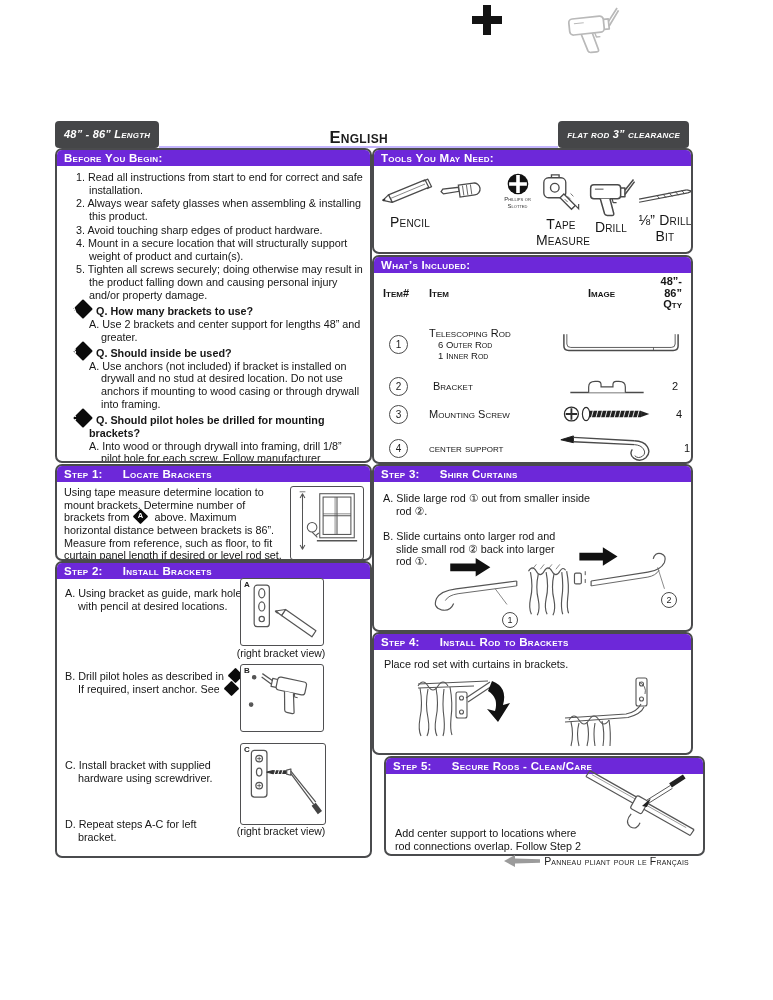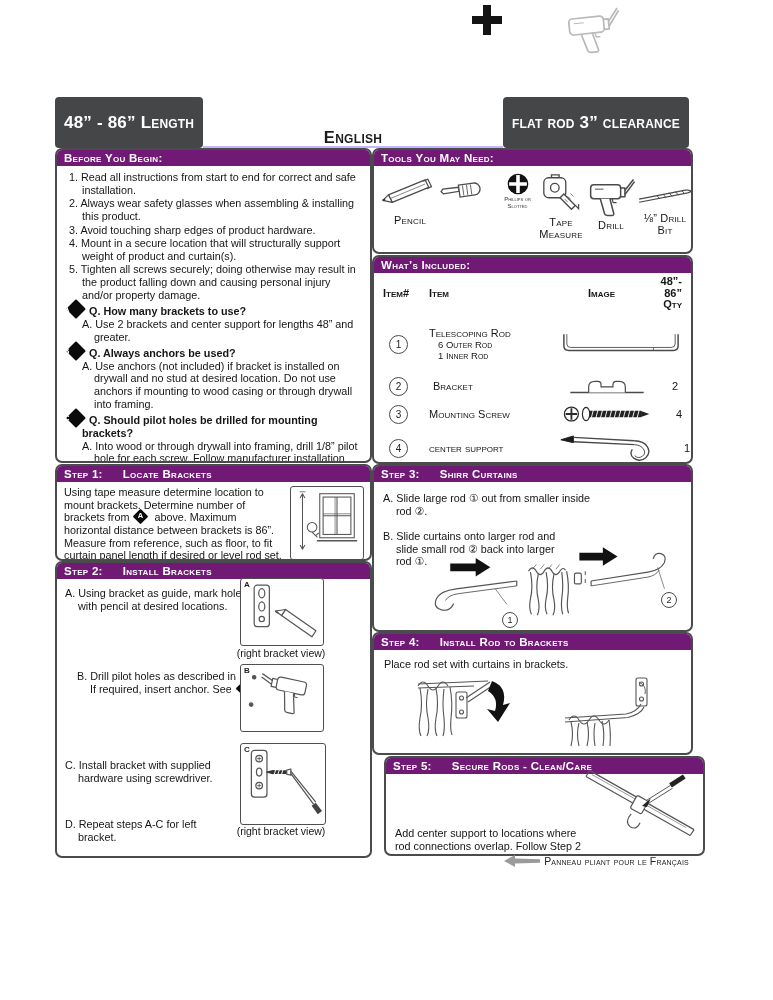--- a/index.html
+++ b/index.html
@@ -3,47 +3,47 @@
 <meta charset="utf-8">
 <style>
   html,body{margin:0;padding:0;background:#fff;}
   .page{position:relative;width:773px;height:1000px;background:#fff;overflow:hidden;
         font-family:"Liberation Sans","DejaVu Sans",sans-serif;color:#161616;}
   
   .top-cross{position:absolute;left:472px;top:5px;}
   .top-drill{position:absolute;left:552px;top:2px;transform:rotate(-6deg);}
   
   .hdr{position:absolute;left:55px;top:127px;width:634px;height:21px;display:flex;align-items:flex-end;}
-  .hdr-box{background:#454648;color:#fff;font-weight:bold;font-variant:small-caps;font-size:17px;
-           line-height:19px;height:19px;padding:16px 9px;border-radius:4px;letter-spacing:.2px;white-space:nowrap;}
+  .hdr-box{background:#454648;color:#fff;font-weight:bold;font-variant:small-caps;font-size:11px;
+           line-height:19px;height:19px;padding:4px 9px;border-radius:4px;letter-spacing:.2px;white-space:nowrap;font-style:italic;}
   .hdr-mid{flex:1;height:19px;border-bottom:2px solid #c4b5fd;display:flex;align-items:flex-end;justify-content:center;}
   .hdr-mid span{font-weight:bold;font-variant:small-caps;font-size:16.5px;line-height:17px;color:#1c1c1c;letter-spacing:.3px;}
   
   .panel{position:absolute;border:2px solid #4a4b4d;border-radius:7px;background:#fff;overflow:hidden;}
-  .phd{background:#701a75;color:#fff;font-weight:bold;font-variant:small-caps;font-size:11.5px;
+  .phd{background:#6d28d9;color:#fff;font-weight:bold;font-variant:small-caps;font-size:11.5px;
        padding:2px 7px 2px 7px;letter-spacing:.3px;display:flex;}
   .phd .sl{margin-right:20px;}
   .txt{font-size:10.8px;line-height:1.17;}
   .hang{padding-left:13px;text-indent:-13px;}
   
-  .before-body{padding:5px 7px 0 12px;}
+  .before-body{padding:5px 7px 0 19px;}
   .before-body .li{margin-bottom:1px;}
   .q{font-weight:bold;margin-top:1px;padding-left:13px;text-indent:-13px;}
   .ans{padding-left:25px;text-indent:-12px;}
   
   .dm{display:inline-block;width:11px;height:11px;background:#0b0b0b;transform:rotate(45deg);
       position:relative;vertical-align:-1px;margin:0 5px 0 3px;border-radius:1px;}
   .dm>i{position:absolute;inset:0;transform:rotate(-45deg);font-style:normal;color:#fff;font-weight:bold;
         font-size:7.5px;display:flex;align-items:center;justify-content:center;}
   .dm.big{width:14px;height:14px;margin:0 6px 0 0;}
   .dm.big>i{font-size:9px;}
   
   .tools-row{display:flex;align-items:flex-start;padding:6px 2px 0 6px;}
   .tool{display:flex;flex-direction:column;align-items:center;text-align:center;}
-  .tool .lbl{font-variant:small-caps;font-size:11px;margin-top:2px;letter-spacing:.2px;}
+  .tool .lbl{font-variant:small-caps;font-size:14px;margin-top:2px;letter-spacing:.2px;}
   .tool .sub{font-variant:small-caps;font-size:6px;line-height:1.1;color:#333;width:40px;}
   
   .inc{padding:3px 9px 0 9px;}
   .inc-grid{display:grid;grid-template-columns:46px 128px 1fr 36px;align-items:center;}
   .inc-h{font-variant:small-caps;font-weight:bold;font-size:11px;}
   .inc-name{font-variant:small-caps;font-size:11px;}
   .inc-sub{font-variant:small-caps;font-size:9.5px;padding-left:9px;}
   .inc-qty{font-size:11px;text-align:center;}
   .circ{display:inline-flex;width:17px;height:17px;border:1.3px solid #4a4a4a;border-radius:50%;
         align-items:center;justify-content:center;font-size:10px;color:#222;background:#fff;}
@@ -97,21 +97,21 @@
       <div class="li hang">3. Avoid touching sharp edges of product hardware.</div>
       <div class="li hang">4. Mount in a secure location that will structurally support weight of product and curtain(s).</div>
       <div class="li hang">5. Tighten all screws securely; doing otherwise may result in the product falling down and causing personal injury and/or property damage.</div>
 
       <div class="q">
         <span class="dm big"><i>A</i></span><span>Q. How many brackets to use?</span>
       </div>
       <div class="ans hang">A. Use 2 brackets and center support for lengths 48” and greater.</div>
 
       <div class="q">
-        <span class="dm big"><i>B</i></span><span>Q. Always anchors be used?</span>
+        <span class="dm big"><i>B</i></span><span>Q. Should inside be used?</span>
       </div>
       <div class="ans hang">A. Use anchors (not included) if bracket is installed on drywall and no stud at desired location. Do not use anchors if mounting to wood casing or through drywall into framing.</div>
 
       <div class="q">
         <span class="dm big"><i>C</i></span><span>Q. Should pilot holes be drilled for mounting brackets?</span>
       </div>
       <div class="ans hang">A. Into wood or through drywall into framing, drill 1/8” pilot hole for each screw. Follow manufacturer installation instructions when using anchors.</div>
     </div>
   </div>
 
@@ -311,21 +311,21 @@
           <ellipse cx="20.5" cy="26" rx="3" ry="4.5" fill="none"></ellipse>
           <circle cx="20.5" cy="38.5" r="2.6" fill="none"></circle>
           <path d="M70 56 L40 35 L44 29 L74 50 Z"></path>
           <path d="M40 35 L44 29 L34 30.5 Z"></path>
           <path d="M36.5 32.5 L34 30.5" stroke-width="2"></path>
         </g>
       </svg>
     </div>
     <div class="abs caption" style="left:164px;top:84px;width:120px;">(right bracket view)</div>
 
-    <div class="abs txt hang" style="left:20px;top:107px;width:178px;">
+    <div class="abs txt hang" style="left:8px;top:107px;width:178px;">
       <span>B. Drill pilot holes as described in</span>
       <span class="dm"><i>C</i></span><span>. If required, insert anchor. See</span>
       <span class="dm"><i>B</i></span><span>.</span>
     </div>
     <div class="abs fig" style="left:183px;top:101px;width:82px;height:66px;">
       <span class="figletter">B</span>
       <svg width="79" height="63" viewBox="0 0 78 60">
         <g fill="#fff" stroke="#555" stroke-width="1.2" stroke-linejoin="round">
           <circle cx="13" cy="11" r="1.7" fill="#555"></circle>
             <circle cx="10" cy="38" r="1.7" fill="#555"></circle>

